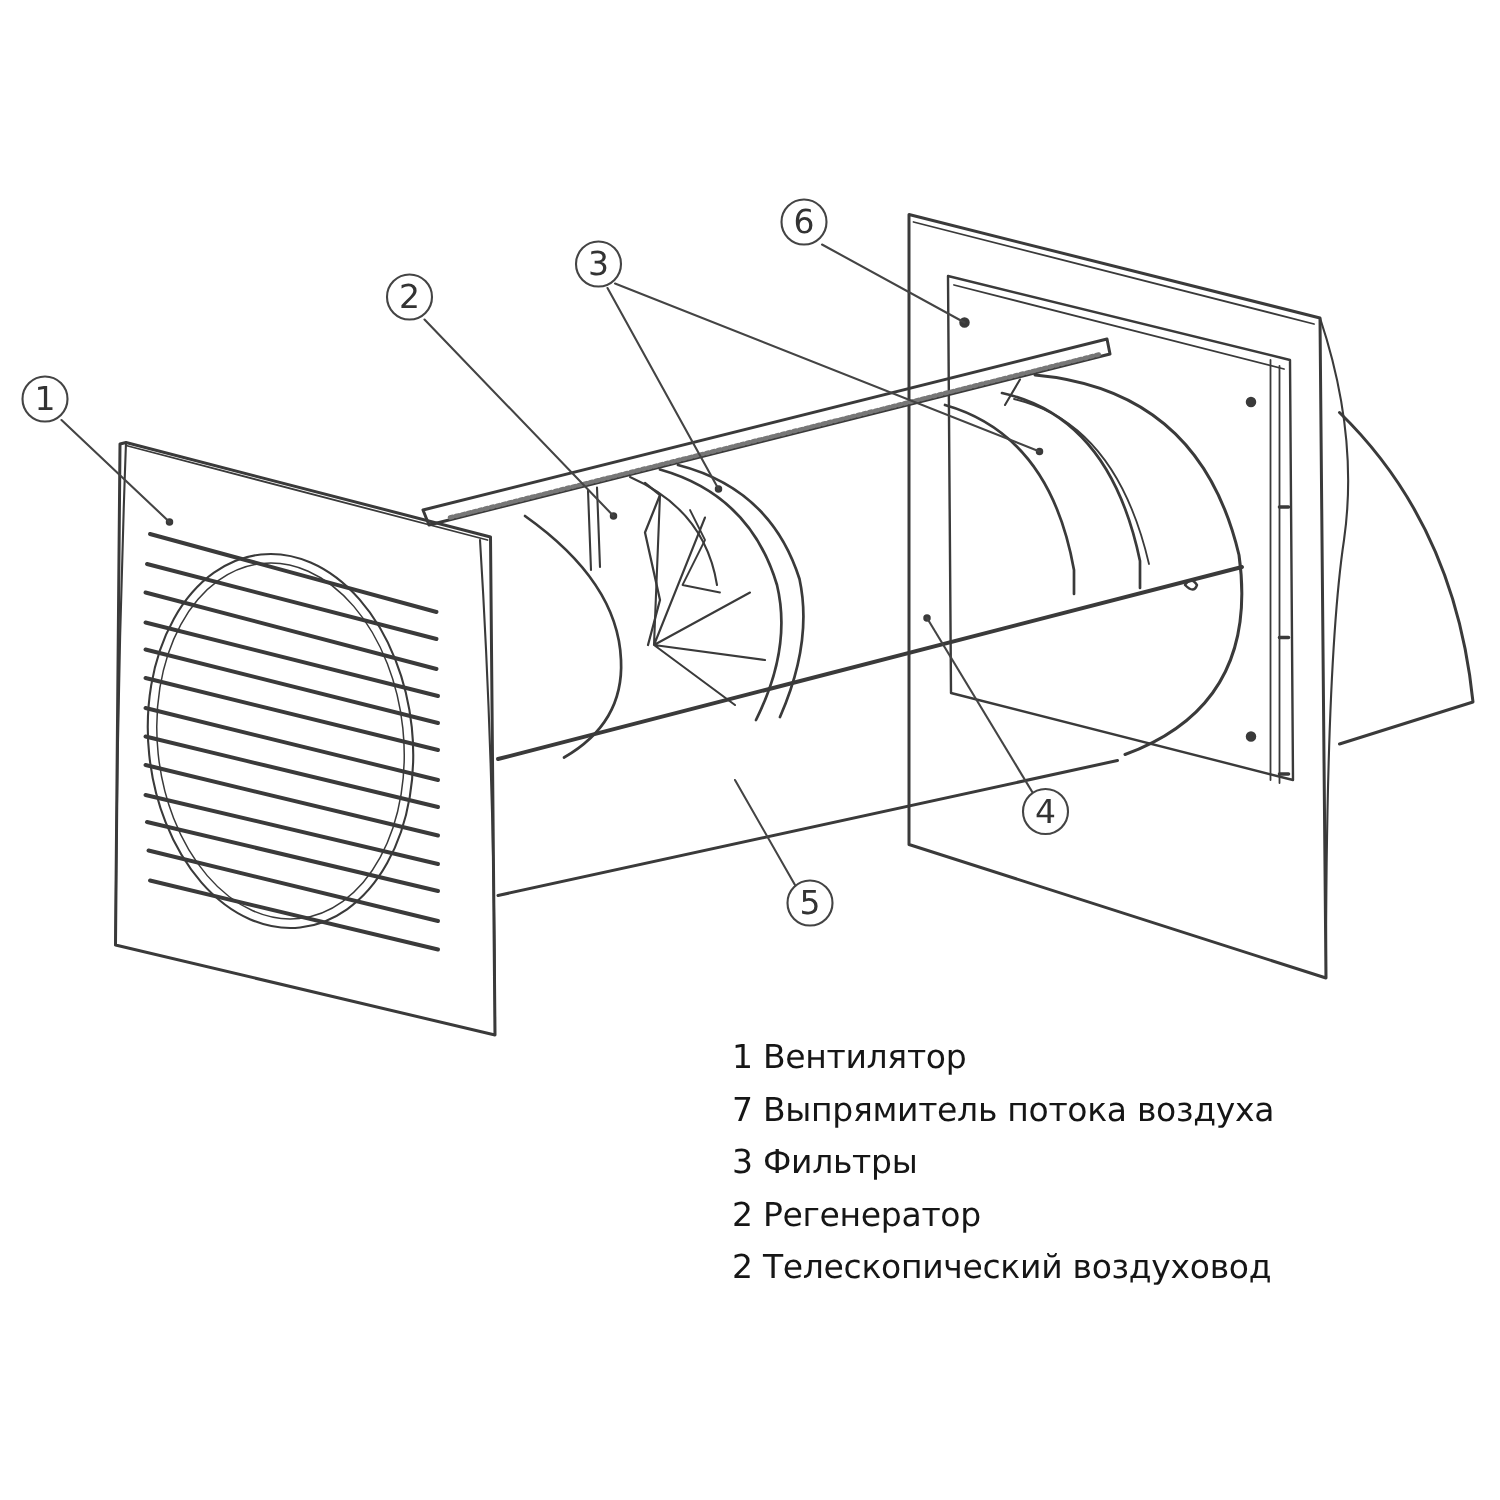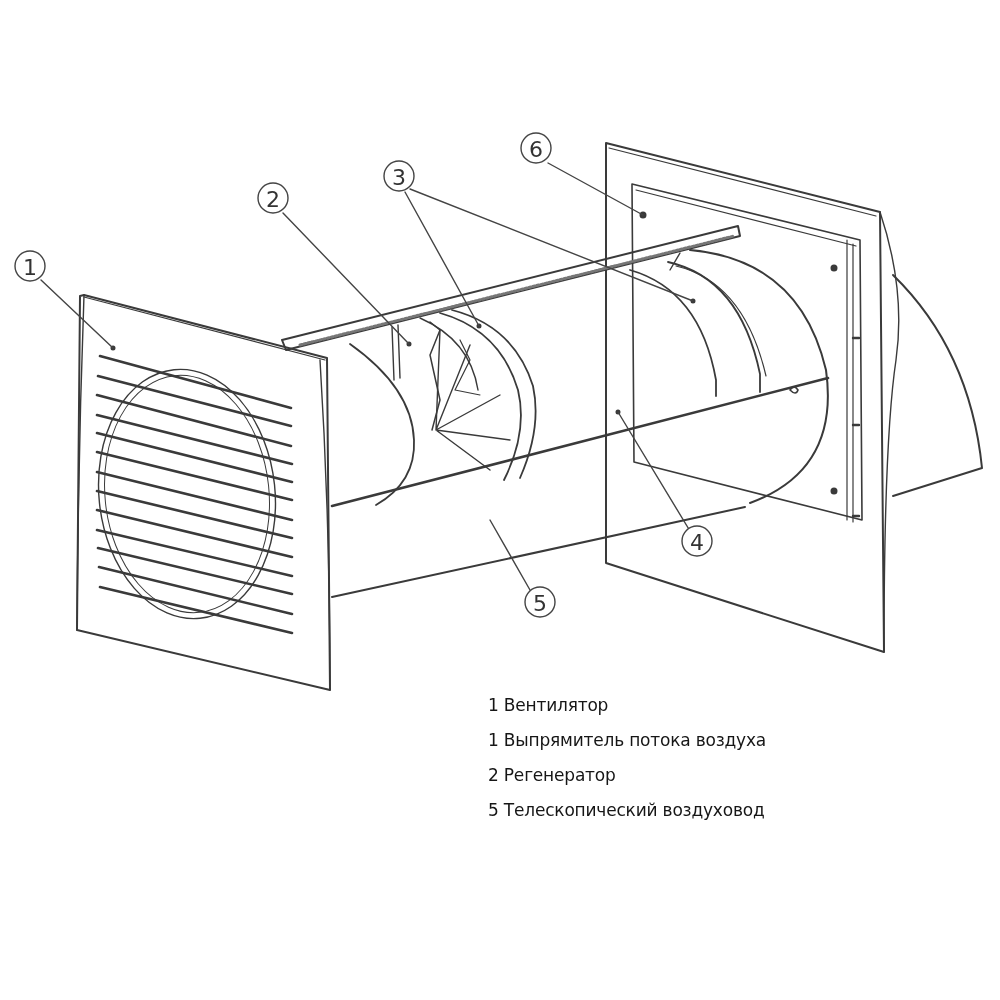--- a/index.html
+++ b/index.html
@@ -1,21 +1,21 @@
 <!DOCTYPE html>
 <html><head>
   <meta charset="utf-8">
   <style>
     html, body { margin: 0; padding: 0; background: #ffffff; }
     body { width: 1000px; height: 1000px; position: relative; overflow: hidden;
            font-family: "DejaVu Sans", sans-serif; color: #1a1a1a; }
     #diagram { position: absolute; left: 0; top: 0; width: 1000px; height: 1000px; }
     .callout-num { font-family: "DejaVu Sans", sans-serif; font-size: 22px; fill: #333; }
     .legend { position: absolute; left: 488px; top: 688px; }
-    .legend-item { font-family: "DejaVu Sans", sans-serif; font-size: 17px;
+    .legend-item { font-family: "DejaVu Sans", sans-serif; font-size: 22px;
                    line-height: 35px; color: #161616; white-space: nowrap; letter-spacing: -0.2px; }
   </style>
 </head>
 <body>
 
 <svg id="diagram" viewBox="0 0 1000 1000" xmlns="http://www.w3.org/2000/svg">
   <g fill="none" stroke="#3a3a3a" stroke-width="2" stroke-linejoin="round" stroke-linecap="round">
 
     <g>
       <path d="M606 143 L880 212 L884 652 L606 563 Z"></path>
@@ -120,16 +120,17 @@
     <text class="callout-num" x="273" y="199">2</text>
     <text class="callout-num" x="399" y="177">3</text>
     <text class="callout-num" x="697" y="542">4</text>
     <text class="callout-num" x="540" y="603">5</text>
     <text class="callout-num" x="536" y="149">6</text>
   </g>
 </svg>
 
 <div class="legend">
   <div class="legend-item">1 Вентилятор</div>
-  <div class="legend-item">1 Выпрямитель потока воздуха</div>
+  <div class="legend-item">7 Выпрямитель потока воздуха</div>
+  <div class="legend-item">3 Фильтры</div>
   <div class="legend-item">2 Регенератор</div>
-  <div class="legend-item">5 Телескопический воздуховод</div>
+  <div class="legend-item">2 Телескопический воздуховод</div>
 </div>
 
 </body></html>

